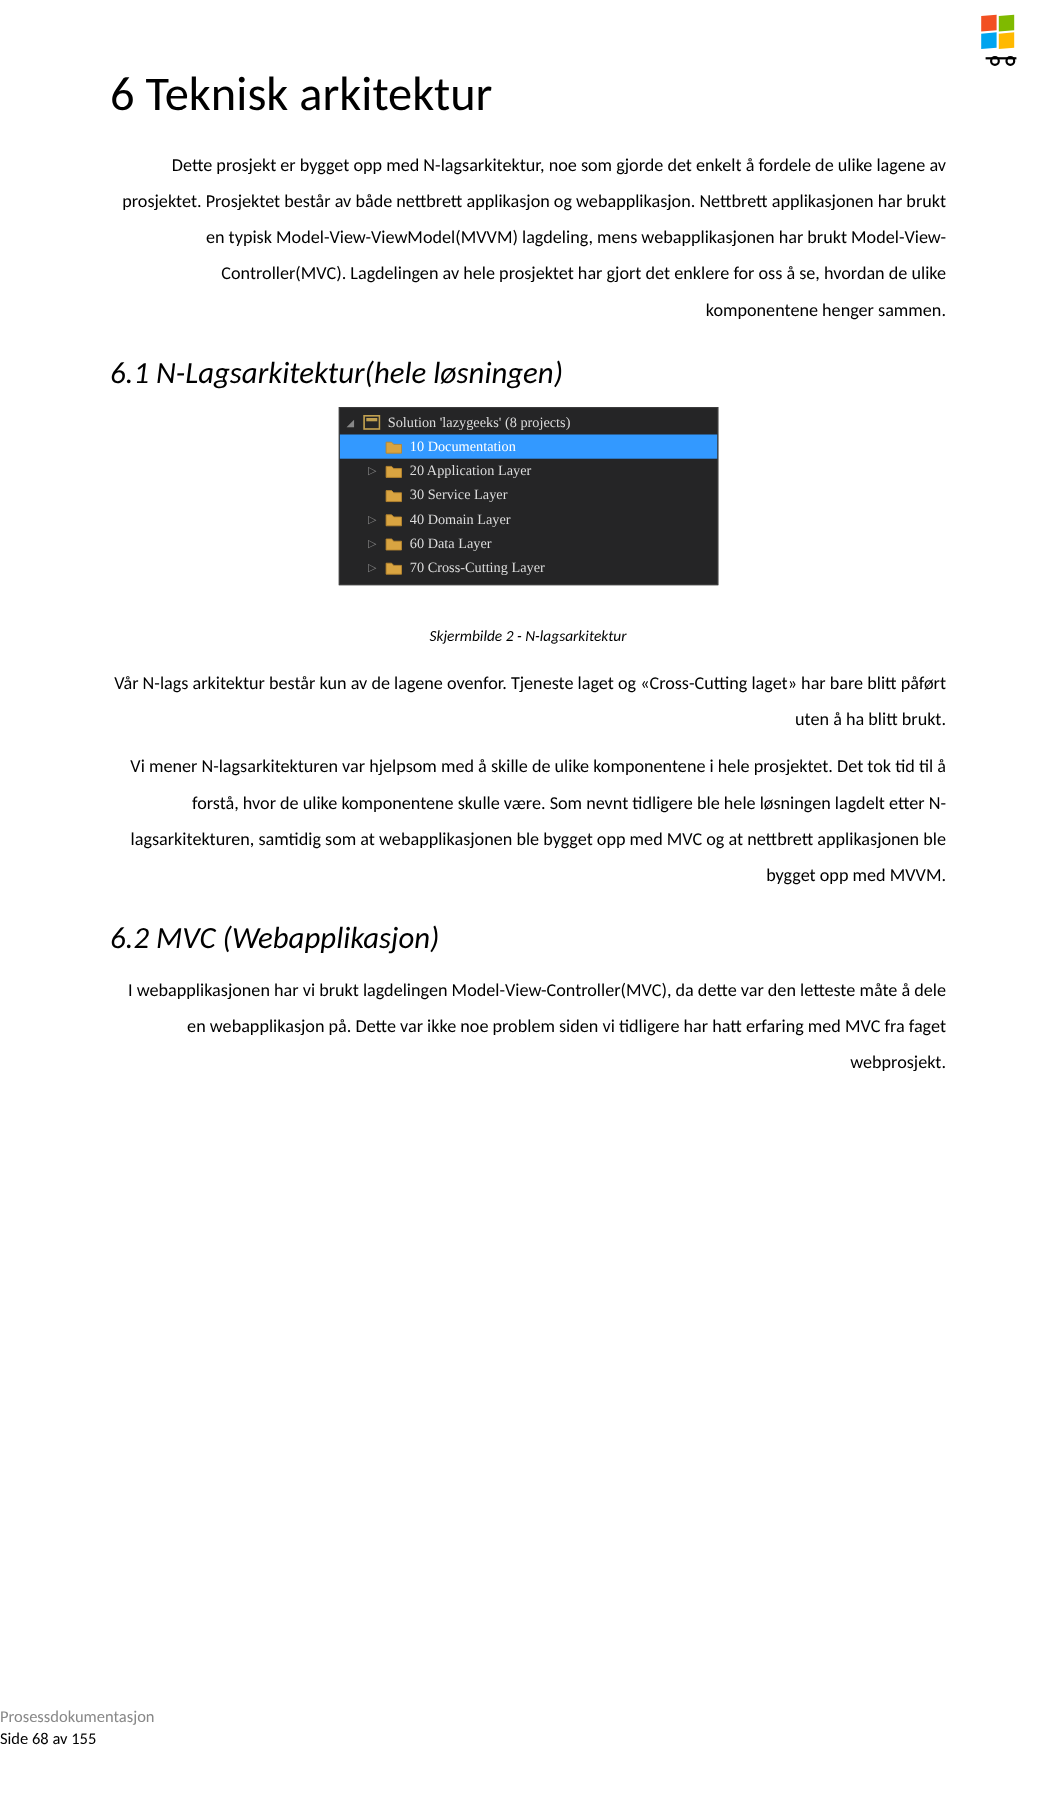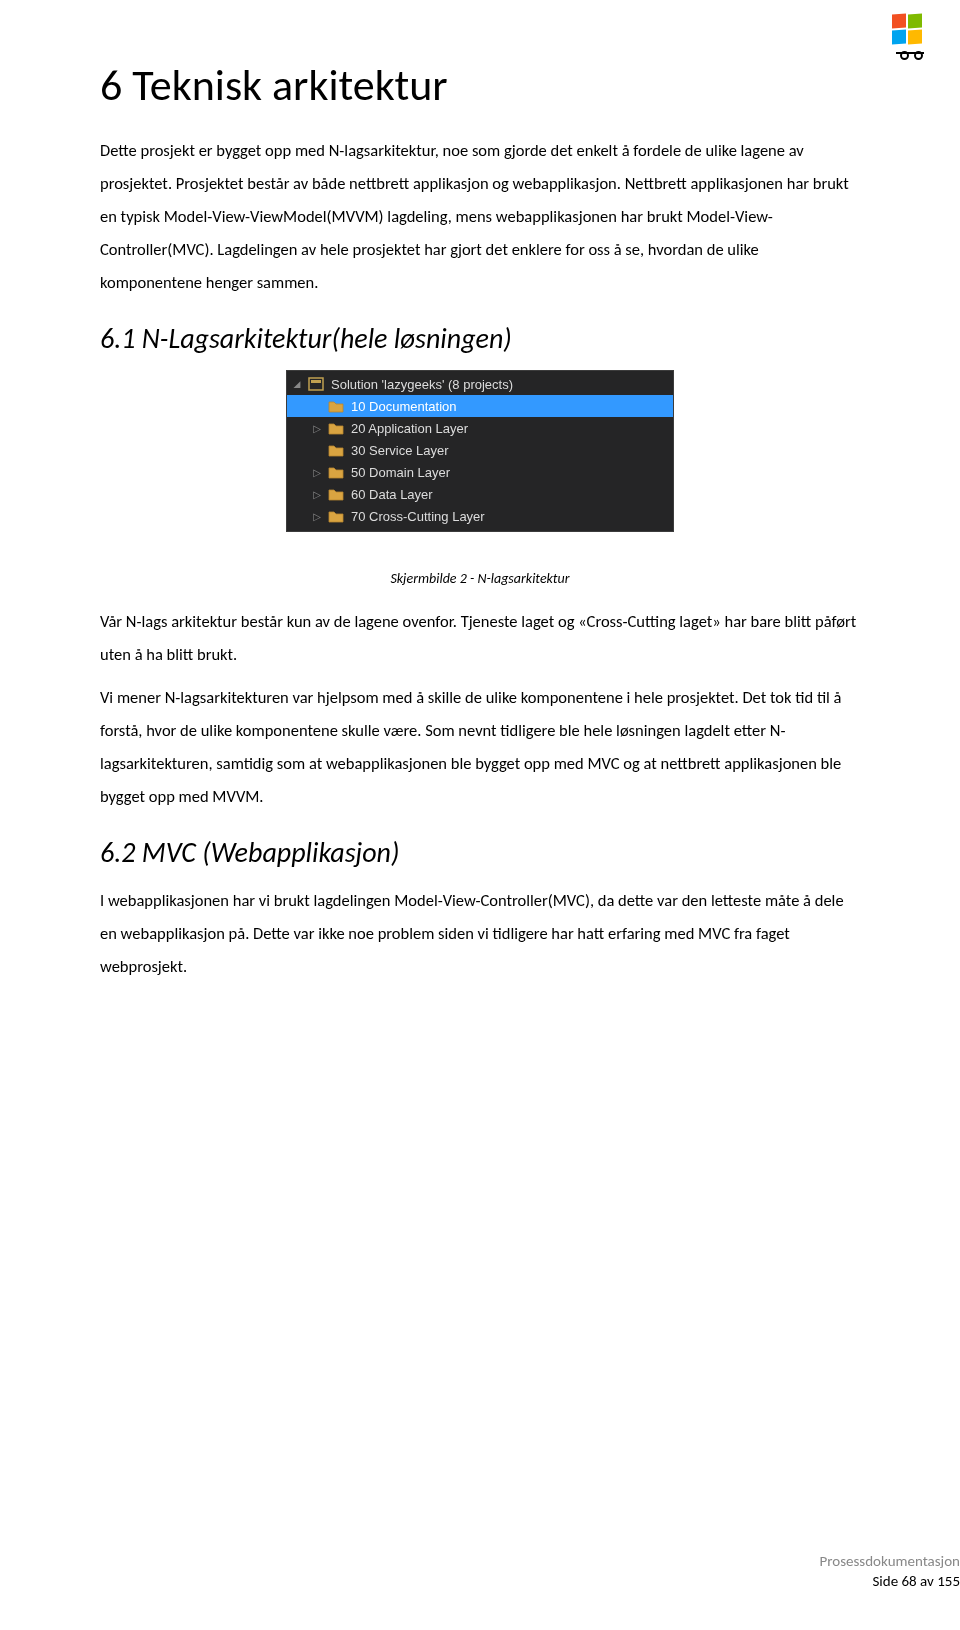--- a/index.html
+++ b/index.html
@@ -48,29 +48,29 @@
     color: #000;
     margin-top: 22px;
     margin-bottom: 14px;
     font-style: italic;
   }
   p.body {
     font-size: 16.5px;
     line-height: 2.0;
     color: #000;
     margin-bottom: 10px;
-    text-align: left;
+    text-align: right;
   }
 
   .ide-panel {
-    width: 388px;
+    width: 345px;
     margin: 10px auto 10px auto;
     background: #252526;
     border: 1px solid #3c3c3c;
-    font-family: Liberation Sans, sans-serif;
+    font-family: Liberation Serif, serif;
     font-size: 13px;
     color: #dcdcdc;
     padding: 2px 0 4px 0;
   }
   .ide-row {
     display: flex;
     align-items: center;
     height: 22px;
     padding-left: 4px;
     gap: 4px;
@@ -106,21 +106,21 @@
     font-size: 14px;
     color: #000;
     margin-top: 38px;
     margin-bottom: 18px;
   }
 
   .footer {
     position: absolute;
     bottom: 40px;
     left: 0; right: 0;
-    text-align: right;
+    text-align: left;
     font-size: 15px;
   }
   .footer .t1 { color: #888; }
   .footer .t2 { color: #000; margin-top: 2px; }
 </style>
 </head>
 <body>
 
 <div class="corner-logo">
   <div class="win-square q1"></div>
@@ -175,21 +175,21 @@
         </span>
         <span class="ide-text">30 Service Layer</span>
       </div>
       <div class="ide-row ide-indent-1">
         <span class="ide-arrow closed"></span>
         <span class="ide-icon folder">
           <svg viewBox="0 0 16 14">
             <path d="M1 3 h5 l2 2 h7 v8 h-14 z" fill="#d9a441" stroke="#b8862e" stroke-width="0.8"></path>
           </svg>
         </span>
-        <span class="ide-text">50 Domain Layer</span>
+        <span class="ide-text">40 Domain Layer</span>
       </div>
       <div class="ide-row ide-indent-1">
         <span class="ide-arrow closed"></span>
         <span class="ide-icon folder">
           <svg viewBox="0 0 16 14">
             <path d="M1 3 h5 l2 2 h7 v8 h-14 z" fill="#d9a441" stroke="#b8862e" stroke-width="0.8"></path>
           </svg>
         </span>
         <span class="ide-text">60 Data Layer</span>
       </div>

